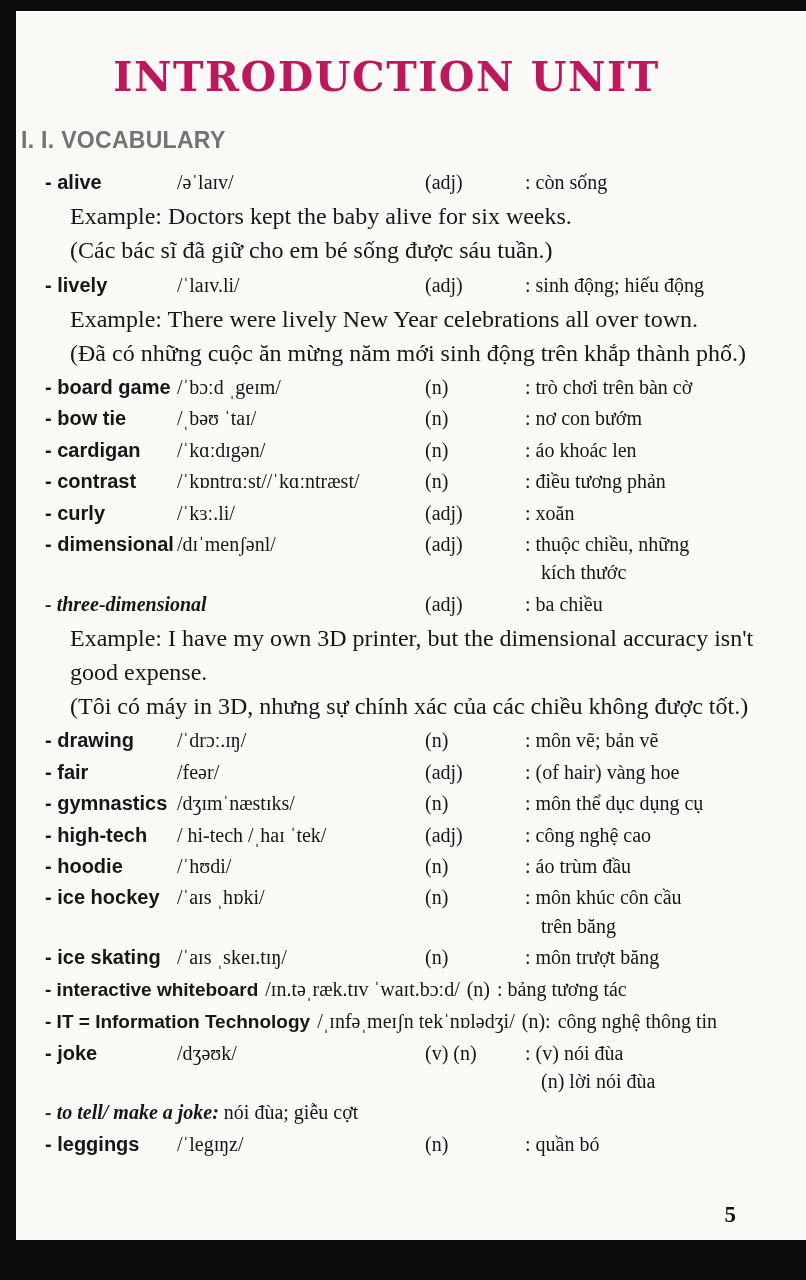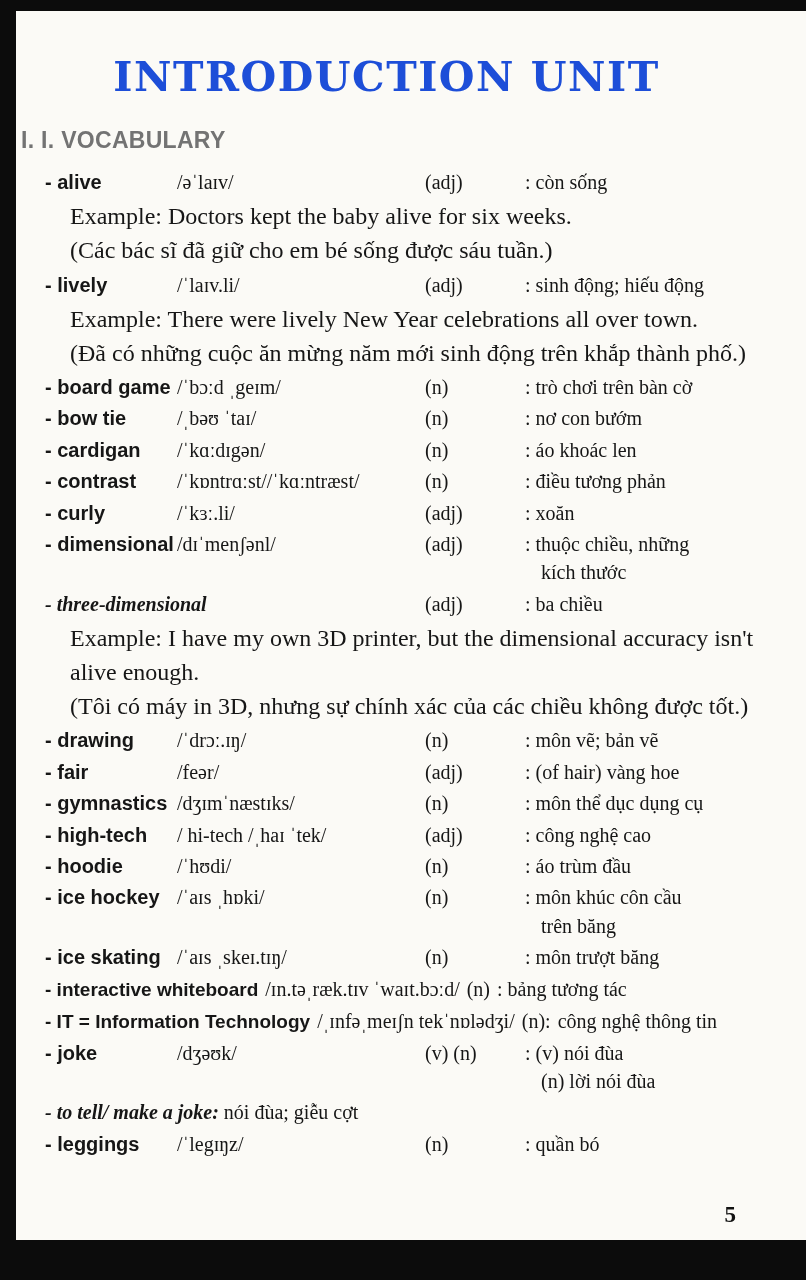--- a/index.html
+++ b/index.html
@@ -22,21 +22,21 @@
     padding:34px 18px 0 29px; 
   }
 
   .title {
     text-align:center;
     margin:8px 60px 26px 0;
     font-family:"DejaVu Serif", serif;
     font-weight:800;
     font-size:41px;
     letter-spacing:1.5px;
-    color:#1d4ed8;
+    color:#be185d;
     white-space:nowrap;
   }
   .section {
     margin:0 0 14px -24px; 
     font-family:"Liberation Sans", sans-serif;
     font-weight:700;
     font-size:23px;
     letter-spacing:0.3px;
     color:#737373;
   }
@@ -170,21 +170,21 @@
         <div class="row entry bolditalic">
           <span class="word">- three-dimensional</span>
           <span class="phon"></span>
           <span class="pos">(adj)</span>
           <span class="meaning">
             <div class="m1">: ba chiều</div>
           </span>
         </div>
         <div class="row example">
           <div class="ex-line">Example: I have my own 3D printer, but the dimensional accuracy isn't</div>
-          <div class="ex-line">alive enough.</div>
+          <div class="ex-line">good expense.</div>
           <div class="ex-line">(Tôi có máy in 3D, nhưng sự chính xác của các chiều không được tốt.)</div>
         </div>
         <div class="row entry">
           <span class="word">- drawing</span>
           <span class="phon">/ˈdrɔː.ɪŋ/</span>
           <span class="pos">(n)</span>
           <span class="meaning">
             <div class="m1">: môn vẽ; bản vẽ</div>
           </span>
         </div>

